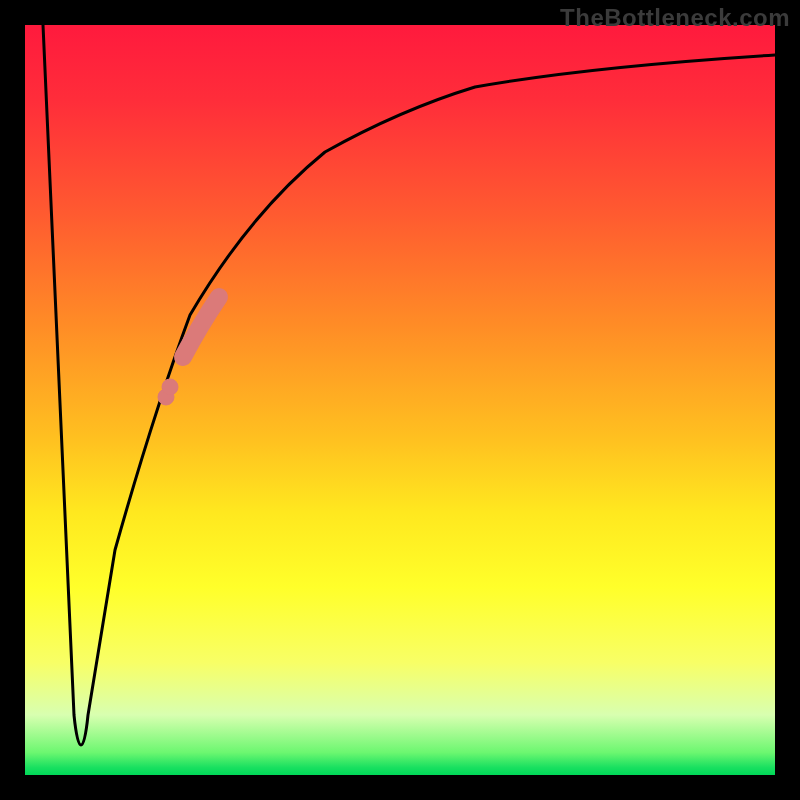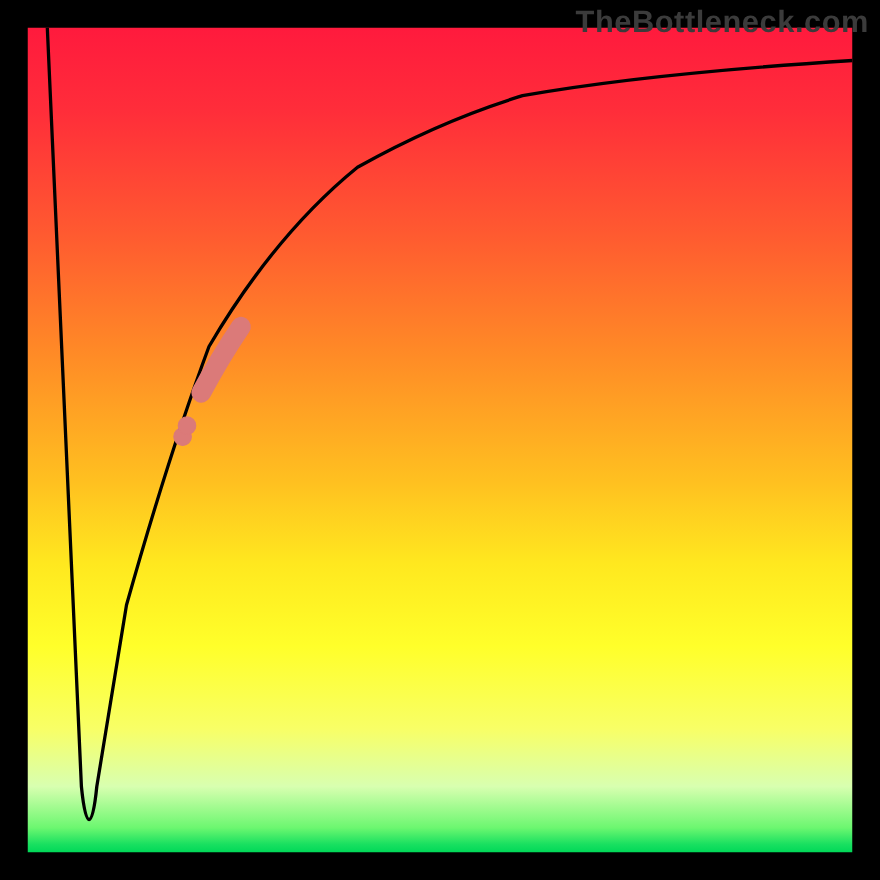--- a/index.html
+++ b/index.html
@@ -15,21 +15,21 @@
     position: relative;
     width: 800px;
     height: 800px;
     background: #000;
   }
   .watermark {
     position: absolute;
     top: 4px;
     right: 10px;
     color: #3b3b3b;
-    font-size: 28px;
+    font-size: 24px;
     font-weight: 600;
     letter-spacing: 0.5px;
     z-index: 10;
   }
   .plot-area {
     position: absolute;
     left: 25px;
     top: 25px;
     width: 750px;
     height: 750px;

